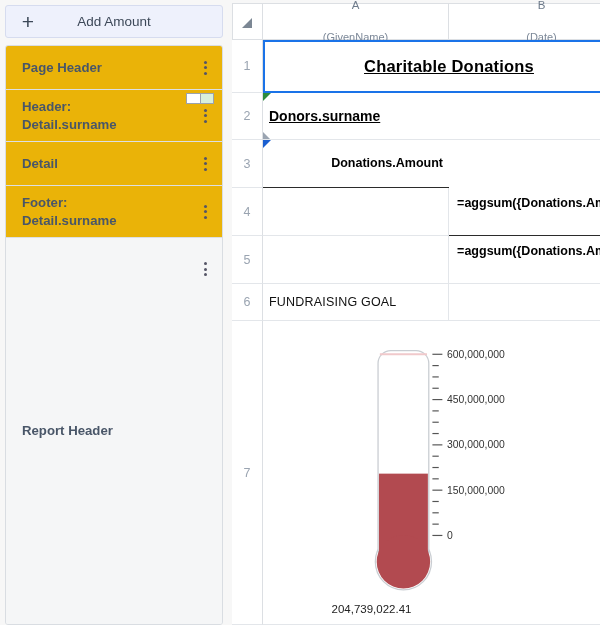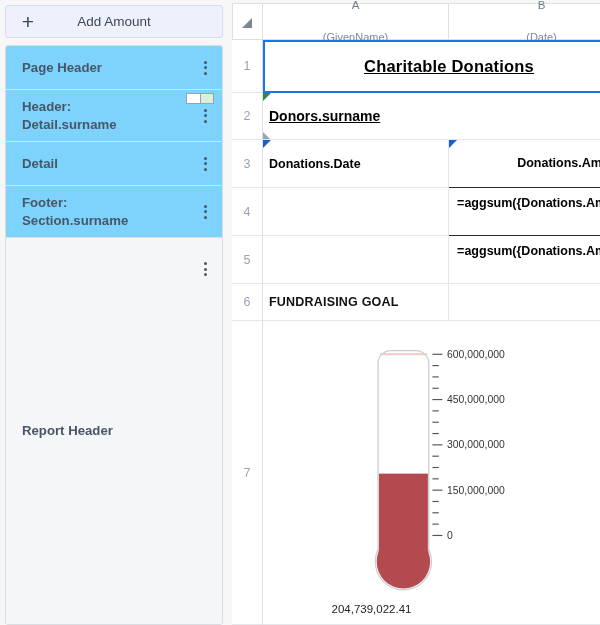--- a/index.html
+++ b/index.html
@@ -45,21 +45,21 @@
     border-radius:3px;
     background:#f5f6f7;
     flex:1 1 auto;
     display:flex;flex-direction:column;
     overflow:hidden;
     box-sizing:border-box;
   }
   .section-row{
     position:relative;
     border-bottom:1px solid #dcdfe3;
-    background:#7dd3fc;
+    background:#eab308;
     display:flex;align-items:center;
     padding:0 30px 0 16px;
     box-sizing:border-box;
     cursor:pointer;
     flex:0 0 auto;
   }
   .section-row.h1{height:44px;}
   .section-row.h2{height:52px;}
   .section-row.last{border-bottom:none;flex:1 1 auto;}
   .section-label{
@@ -173,21 +173,21 @@
     font-weight:bold;font-size:16.5px;
     text-decoration:underline;
     color:#000;letter-spacing:.2px;
   }
   .t-bold-ul{font-weight:bold;text-decoration:underline;font-size:14px;color:#000;}
   .t-bold{font-weight:bold;font-size:12.5px;color:#000;}
   .t-right{
     width:100%;text-align:right;font-weight:bold;font-size:12.5px;color:#000;
     white-space:normal;word-break:break-all;line-height:1.25;
   }
-  .t-caps{font-size:12.5px;color:#111;letter-spacing:.2px;font-weight:bold;}
+  .t-caps{font-size:12.5px;color:#111;letter-spacing:.2px;}
 
   
   .row7{flex:1 1 auto;}
   .row7 .rownum{align-items:center;}
   .chart-cell{
     flex:1 1 auto;background:#fff;position:relative;overflow:hidden;
     border-bottom:1px solid #e3e6ea;
   }
   .thermo-wrap{position:absolute;left:0;top:0;right:0;bottom:0;}
   .value-label{
@@ -238,21 +238,21 @@
         <span class="section-label">Detail</span>
         <span class="kebab">
             <i></i>
             <i></i>
             <i></i>
           </span>
       </div>
 
       <div class="section-row h2">
         <span class="section-label">Footer:
-Section.surname</span>
+Detail.surname</span>
         <span class="kebab">
             <i></i>
             <i></i>
             <i></i>
           </span>
       </div>
 
       <div class="section-row last rf-row">
         <span class="section-label">Report Header</span>
         <span class="kebab" style="top:22px;transform:none;">
@@ -299,24 +299,20 @@
             <span class="mark tl-green"></span>
             <span class="mark bl-grey"></span>
             <span class="t-bold-ul">Donors.surname</span>
           </div>
         </div>
       </div>
 
       <div class="grid-row" style="height:48px;">
         <div class="rownum">3</div>
         <div class="cells">
-          <div class="cell a bdr-r bdr-b">
-            <span class="mark tl-blue"></span>
-            <span class="t-bold">Donations.Date</span>
-          </div>
           <div class="cell b bdr-b-dark">
             <span class="mark tl-blue"></span>
             <span class="t-right">Donations.Amount</span>
           </div>
         </div>
       </div>
 
       <div class="grid-row" style="height:48px;">
         <div class="rownum">4</div>
         <div class="cells">

